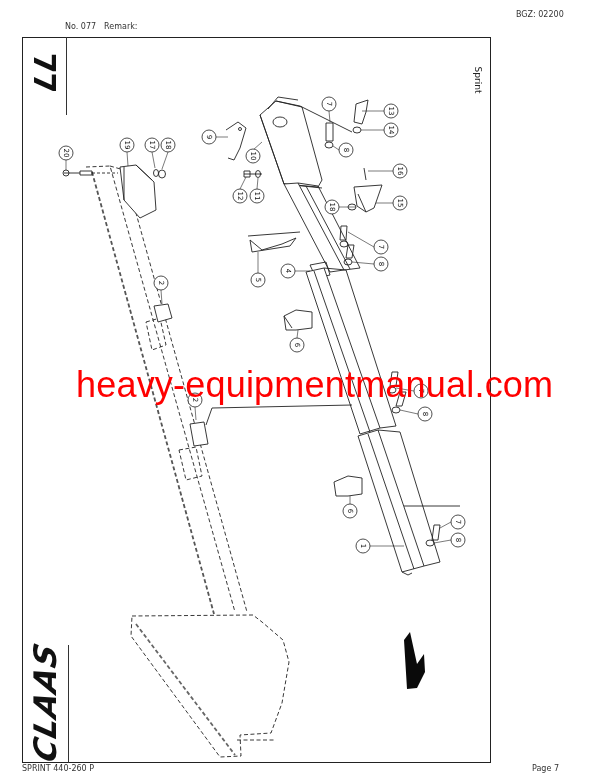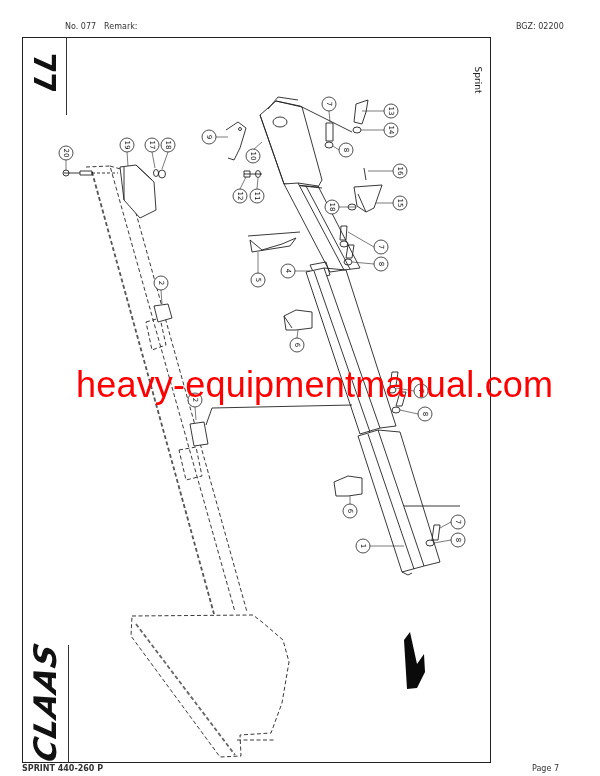--- a/index.html
+++ b/index.html
@@ -1,21 +1,21 @@
 <!DOCTYPE html>
 <html><head>
 <meta charset="utf-8">
 <style>
   html, body { margin:0; padding:0; background:#ffffff; }
   body { width:600px; height:776px; position:relative; overflow:hidden; font-family:"Liberation Sans", sans-serif; color:#222; }
   .hdr { position:absolute; font-size:8px; color:#333; font-family:"DejaVu Sans", sans-serif; }
   #hdr-left { left:22px; top:22px;padding-left:43px; }
   #hdr-left span + span { margin-left:8px; }
-  #hdr-right { left:516px; top:22px;text-align:right; }
-  #ftr-left { left:22px; top:764px;font-weight:bold; }
+  #hdr-right { left:516px; top:10px;text-align:right; }
+  #ftr-left { left:22px; top:764px; }
   #ftr-right { left:532px; top:764px; }
   #frame { position:absolute; left:22px; top:37px; width:469px; height:726px; border:1.3px solid #222; box-sizing:border-box; }
   #page-num { position:absolute; left:30px; top:52px; width:30px; height:40px; display:flex; align-items:center; justify-content:center; }
   #page-num span { display:block; transform:rotate(90deg); font-size:30px; font-weight:bold; color:#111; font-family:"DejaVu Sans", sans-serif; letter-spacing:-1px; }
   #vdiv-top { position:absolute; left:66px; top:37px; width:0; height:78px; border-left:1.2px solid #333; }
   #vdiv-bot { position:absolute; left:68px; top:645px; width:0; height:118px; border-left:1.2px solid #333; }
   #model-name { position:absolute; left:470px; top:60px; width:16px; height:40px; display:flex; align-items:center; justify-content:center; }
   #model-name span { display:block; transform:rotate(90deg); font-size:9px; white-space:nowrap; color:#222; font-family:"DejaVu Sans", sans-serif; }
   #logo { position:absolute; left:28px; top:642px; width:34px; height:120px; display:flex; align-items:center; justify-content:center; }
   #logo span { display:block; transform:rotate(-90deg) skewX(-14deg); font-size:31px; font-weight:900; font-style:italic; letter-spacing:1px; color:#111; font-family:"DejaVu Sans", sans-serif; white-space:nowrap; }

